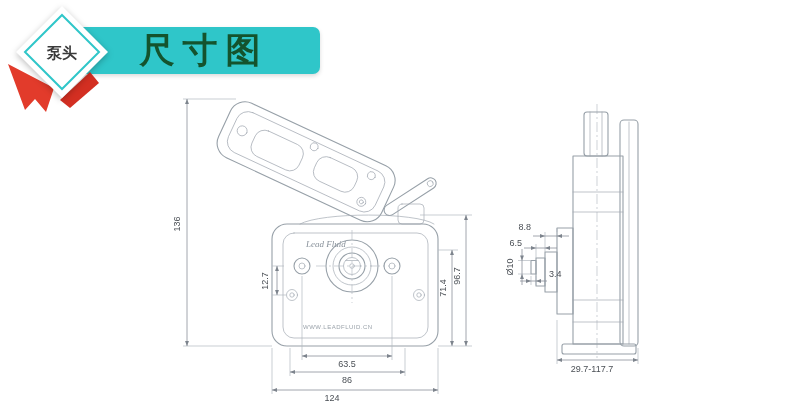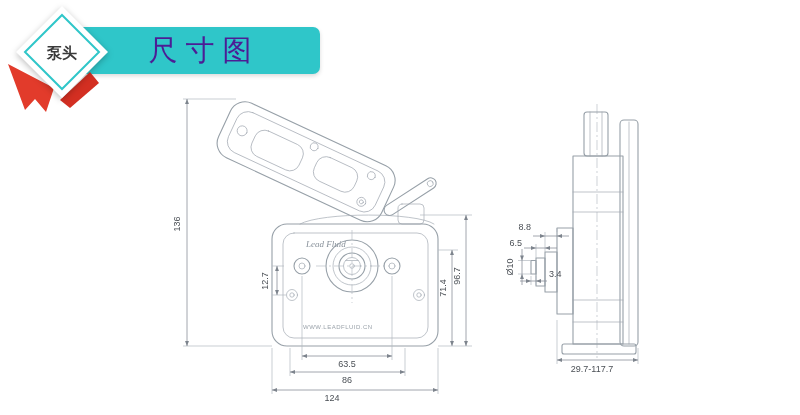--- a/index.html
+++ b/index.html
@@ -6,21 +6,21 @@
   html,body { width:800px; height:415px; background:#ffffff; overflow:hidden;
               font-family:"Liberation Sans", sans-serif; position:relative; }
 
   .drawing-svg { position:absolute; left:0; top:0; }
 
   
   .banner { position:absolute; left:42px; top:27px; width:278px; height:47px;
             background:#2fc6c9; border-radius:7px; display:flex; align-items:center;
             justify-content:center; padding-left:46px;
             box-shadow:0 2px 4px rgba(0,0,0,.15); }
-  .banner-title { color:#4c1d95; font-size:29px; font-weight:normal; letter-spacing:8px; }
+  .banner-title { color:#14532d; font-size:35px; font-weight:bold; letter-spacing:8px; }
   .badge-svg { position:absolute; left:2px; top:0; }
   .badge-label { font-size:15px; font-weight:bold; fill:#3a3a3a; }
 
   
   .ol  { fill:none; stroke:#97a0a8; stroke-width:1.1; stroke-linejoin:round; stroke-linecap:round; }
   .ol2 { fill:none; stroke:#a4abb3; stroke-width:0.7; stroke-linejoin:round; stroke-linecap:round; }
   .dim { fill:none; stroke:#8a919a; stroke-width:0.8; }
   .ext { fill:none; stroke:#b3b9c0; stroke-width:0.7; }
   .cl  { fill:none; stroke:#b9bfc6; stroke-width:0.7; stroke-dasharray:10 3 2 3; }
   .dtxt { fill:#4a4f55; font-size:9px; font-family:"Liberation Sans",sans-serif; }

